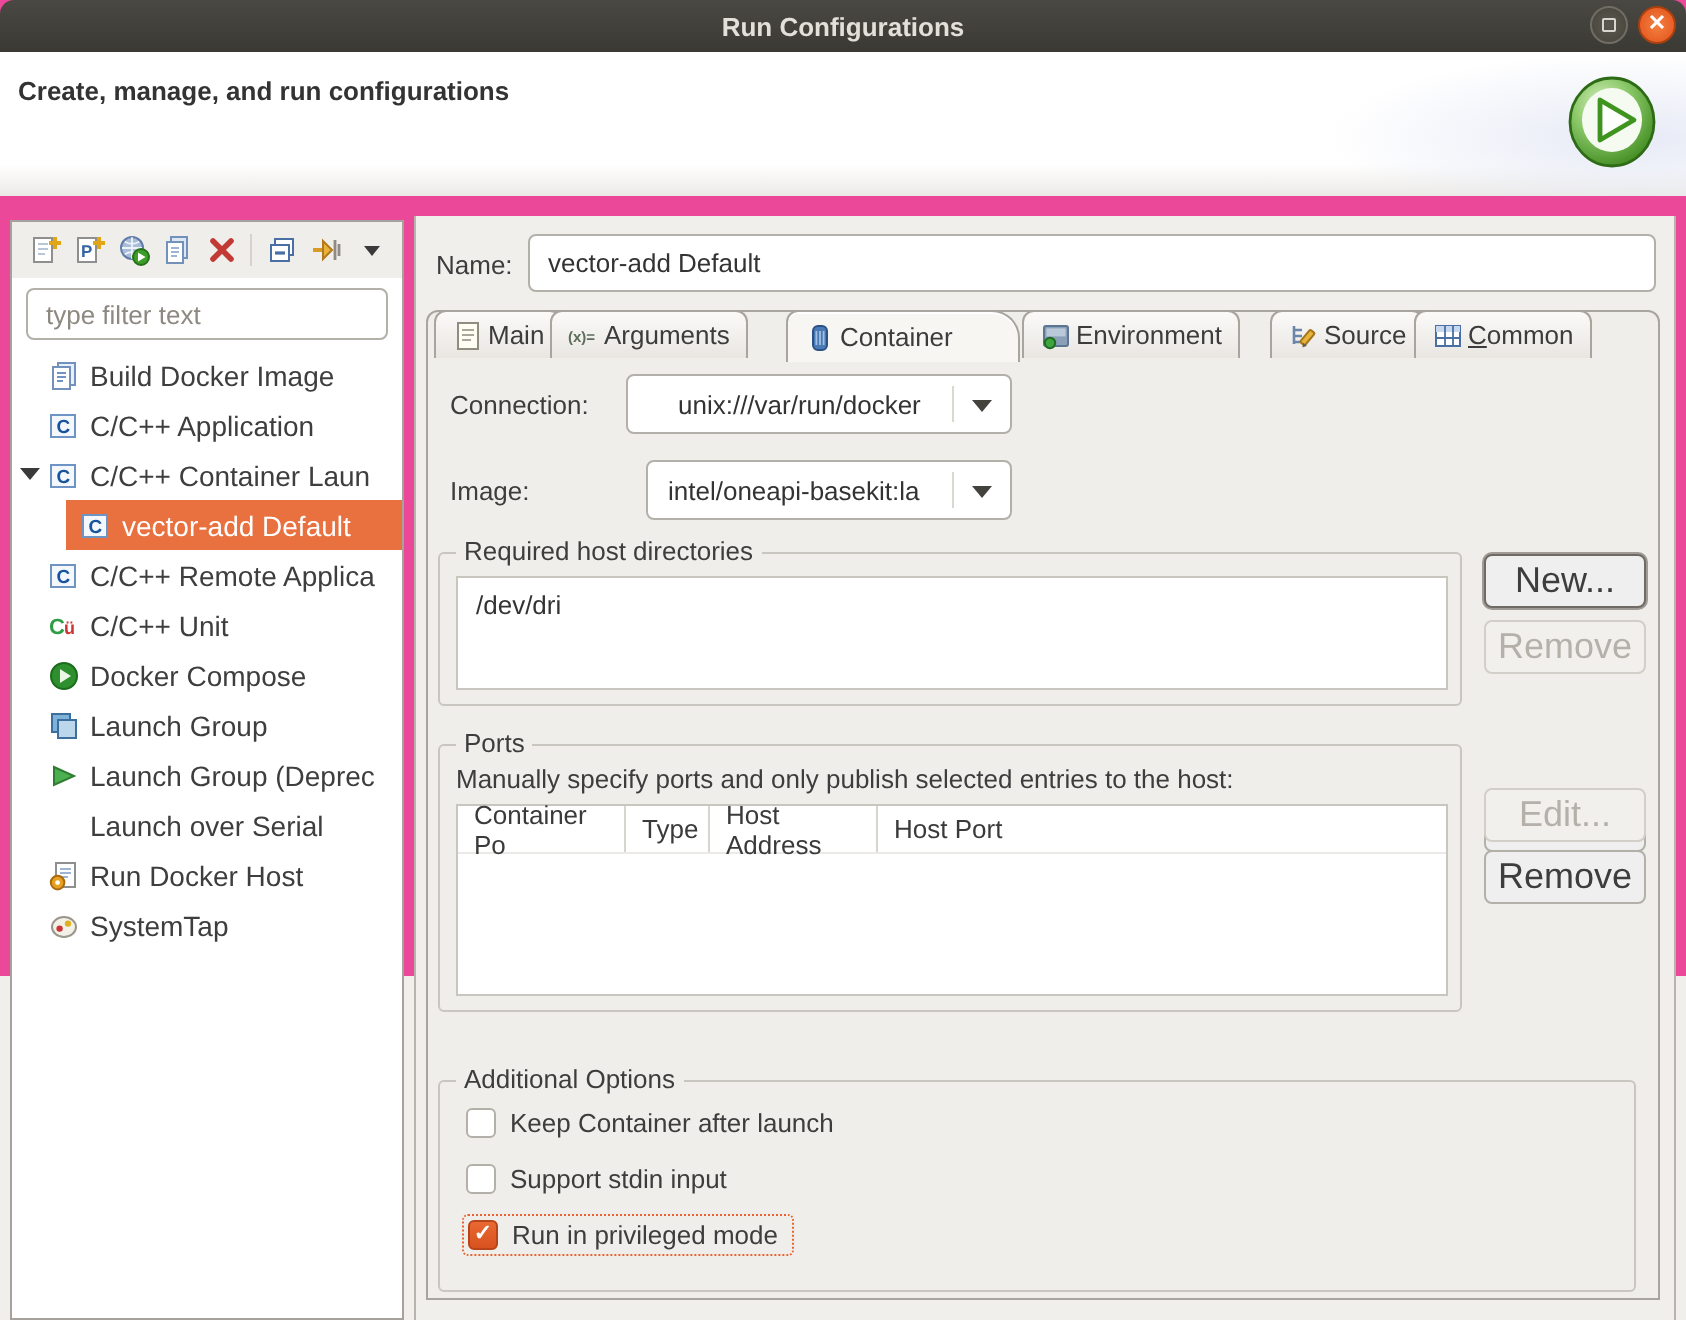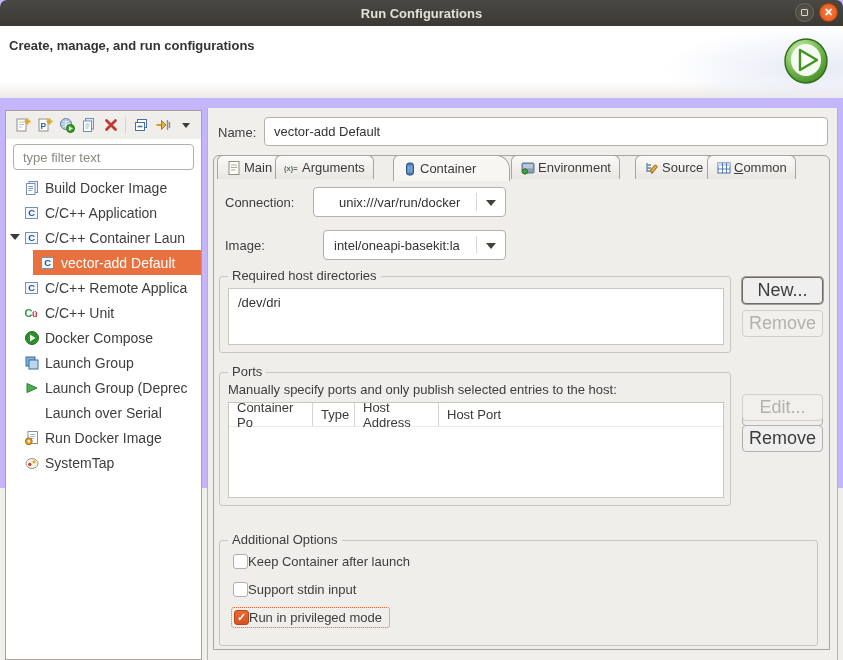--- a/index.html
+++ b/index.html
@@ -1,18 +1,18 @@
 <!DOCTYPE html>
 <html><head>
 <meta charset="utf-8">
 <style>
   * { margin:0; padding:0; box-sizing:border-box; }
   html,body { width:843px; height:660px; overflow:hidden; }
   body { font-family:"Liberation Sans", sans-serif; background:#f1efec; color:#3d3d3d; font-size:13px; }
-  #app { position:relative; width:843px; height:488px; background:#c4b5fd; }
+  #app { position:relative; width:843px; height:488px; background:#ec4899; }
 
   
   .titlebar { position:absolute; left:0; top:0; width:843px; height:26px;
     background:linear-gradient(#4a4842,#3a3934); border-radius:7px 7px 0 0;
     display:flex; align-items:center; justify-content:center; }
   .titlebar .title { color:#e3e0da; font-weight:bold; font-size:13px; }
   .winbtn { position:absolute; top:3px; width:19px; height:19px; border-radius:50%;
     display:flex; align-items:center; justify-content:center; }
   .winbtn.max { right:29px; background:radial-gradient(#5a5850,#454339); border:1px solid #706d64; }
   .winbtn.max .sq { width:7px; height:7px; border:1.5px solid #d9d6cf; border-radius:1px; }
@@ -89,21 +89,21 @@
     display:flex; align-items:center; justify-content:center; }
   .btn.focusdef { border:1px solid #6f6b64; box-shadow:0 0 0 1px #a09c95; }
   .btn.disabled { background:#f1f0ed; border-color:#d2cec8; color:#b5b1aa; }
 
   .ptable { position:absolute; background:#fff; border:1px solid #c9c5bf; }
   .phead { display:flex; height:24px; border-bottom:1px solid #eceae6; }
   .pcell { display:flex; align-items:center; padding-left:8px; font-size:13px; color:#3a3a3a;
     border-right:1px solid #d8d5d0; height:100%; }
   .pcell:last-child { border-right:none; }
 
-  .cbrow { position:absolute; display:flex; align-items:flex-start; font-size:13px; color:#3d3d3d; }
+  .cbrow { position:absolute; display:flex; align-items:flex-start; gap:7px; font-size:13px; color:#3d3d3d; }
   .cbox { width:15px; height:15px; border:1px solid #b3afa9; border-radius:3px; background:#fff;
     display:flex; align-items:center; justify-content:center; }
   .cbox.checked { background:linear-gradient(#ea6831,#d7521f); border-color:#b8441a;
     color:#fff; font-size:11px; font-weight:bold; line-height:1; }
   .cbrow.focused { border:1px dotted #e8632f; border-radius:3px; padding:2px 7px 2px 2px; }
 
   .desc { position:absolute; font-size:13px; color:#3d3d3d; }
 </style>
 </head>
 <body>
@@ -265,21 +265,21 @@
         <span class="spacer"></span>
         <span>Launch over Serial</span>
       </div>
       <div class="trow">
         <svg class="ticn" viewBox="0 0 16 16">
             <rect x="4" y="1.5" width="9.5" height="12" fill="#fff" stroke="#8f8f8f"></rect>
             <path d="M6 4.5h5.5M6 6.5h5.5M6 8.5h4" stroke="#9db4d2" stroke-width="1"></path>
             <circle cx="4.8" cy="11.3" r="3.4" fill="#e8a020" stroke="#a76c10"></circle>
             <circle cx="4.8" cy="11.3" r="1.2" fill="#fff"></circle>
           </svg>
-        <span>Run Docker Image</span>
+        <span>Run Docker Host</span>
       </div>
       <div class="trow">
         <svg class="ticn" viewBox="0 0 16 16">
             <ellipse cx="8" cy="8.5" rx="6" ry="5" fill="#f2f1e8" stroke="#9a968c"></ellipse>
             <circle cx="5.8" cy="9.3" r="1.6" fill="#cc3333"></circle>
             <circle cx="10" cy="6.8" r="1.6" fill="#e0b020"></circle>
           </svg>
         <span>SystemTap</span>
       </div>
     </div>

